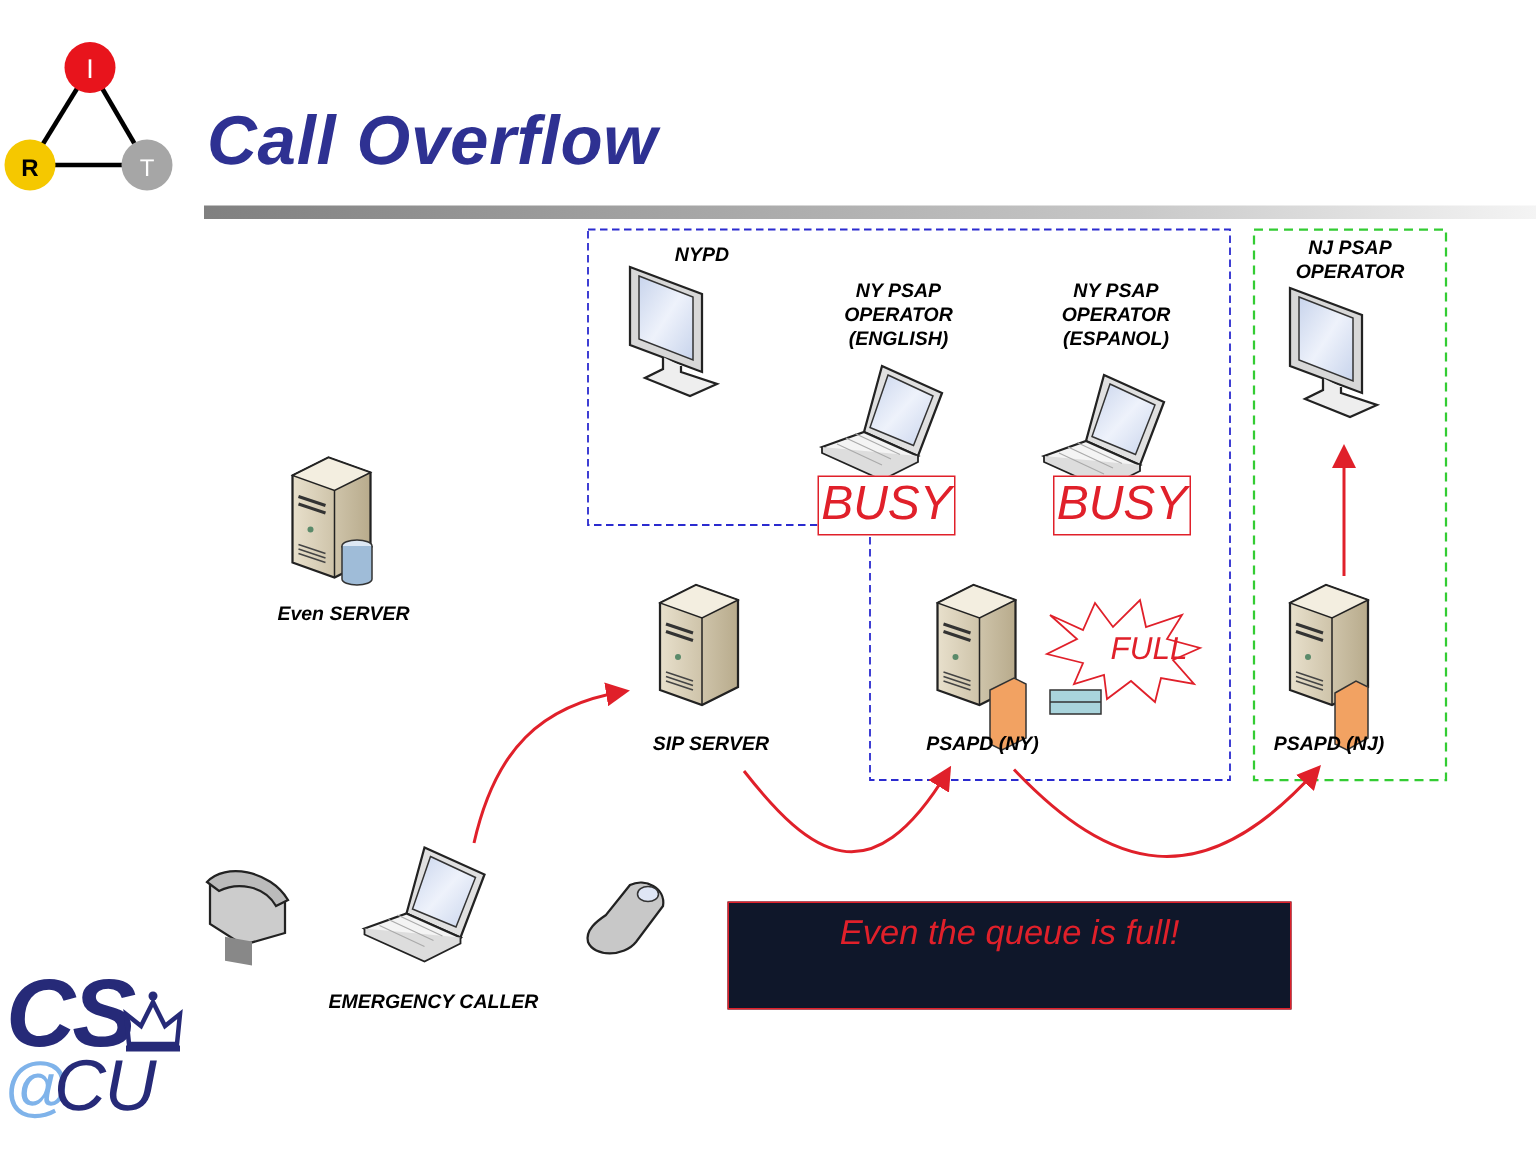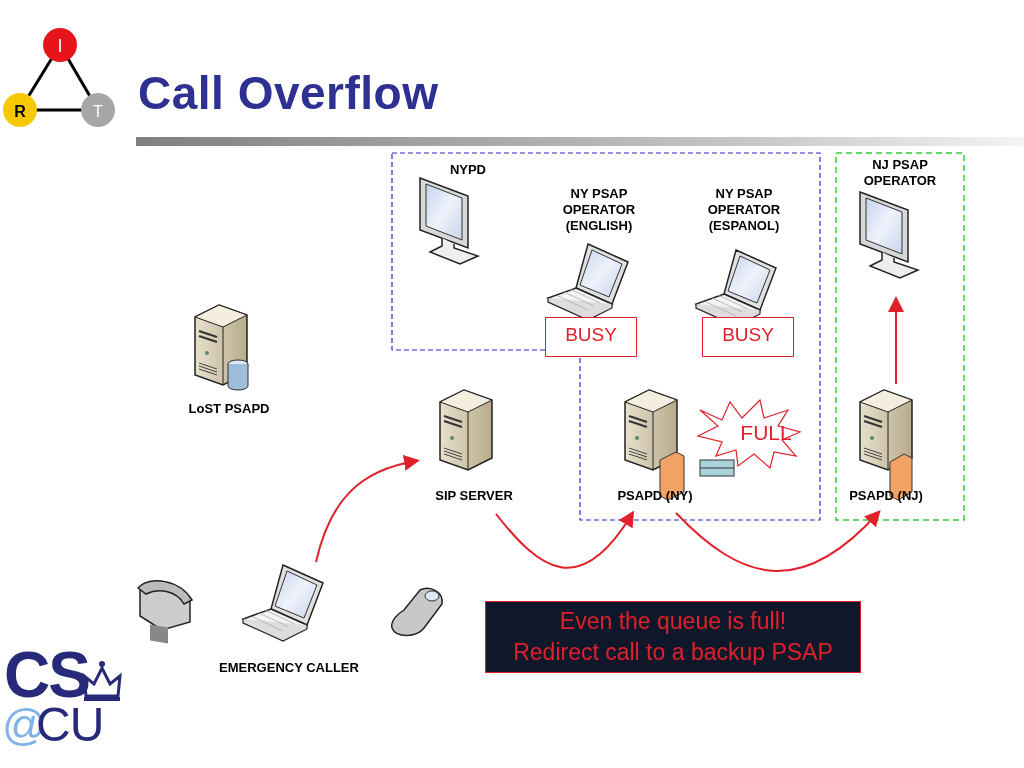--- a/index.html
+++ b/index.html
@@ -1,21 +1,21 @@
 <!DOCTYPE html>
 <html><head>
 <meta charset="utf-8">
 <style>
   html,body{margin:0;padding:0;background:#fff;}
   body{width:1024px;height:768px;position:relative;overflow:hidden;font-family:"Liberation Sans",sans-serif;}
-  .abs{position:absolute;}
+  .abs{position:absolute;font-style:italic;}
   .title{left:138px;top:66px;font-size:46px;font-weight:bold;color:#2e3192;letter-spacing:0.5px;}
   .title-bar{left:136px;top:137px;width:888px;height:9px;background:linear-gradient(to right,#808080,#c8c8c8 70%,#f4f4f4);}
   .label{font-size:13px;font-weight:bold;color:#000;text-align:center;line-height:16px;white-space:pre-line;}
-  .busy{border:1.5px solid #e0202a;background:#fff;color:#e0202a;font-size:19px;text-align:center;line-height:34px;}
+  .busy{border:1.5px solid #e0202a;background:#fff;color:#e0202a;font-size:32px;text-align:center;line-height:34px;}
   .note{left:485px;top:601px;width:376px;height:72px;border:1.5px solid #e0202a;background:#0f172a;color:#e0202a;font-size:23px;text-align:center;line-height:31px;padding-top:4px;box-sizing:border-box;}
   .note div{white-space:nowrap;}
   svg{position:absolute;left:0;top:0;}
   .logo-cs{left:4px;top:650px;font-size:64px;font-weight:bold;color:#262a78;letter-spacing:-2px;line-height:50px;}
   .logo-at{left:2px;top:700px;font-size:44px;line-height:50px;color:#7fb3ea;}
   .logo-cu{left:36px;top:700px;font-size:48px;line-height:50px;color:#262a78;font-weight:normal;letter-spacing:-1px;}
 </style>
 </head>
 <body>
 
@@ -120,33 +120,32 @@
 
 <div class="abs label" style="left:420px;top:162px;width:66px;text-align:right;">NYPD</div>
 <div class="abs label" style="left:550px;top:186px;width:98px;">NY PSAP
 OPERATOR
 (ENGLISH)</div>
 <div class="abs label" style="left:694px;top:186px;width:100px;">NY PSAP
 OPERATOR
 (ESPANOL)</div>
 <div class="abs label" style="left:846px;top:157px;width:108px;">NJ PSAP
 OPERATOR</div>
-<div class="abs label" style="left:166px;top:401px;width:126px;">LoST PSAPD</div>
+<div class="abs label" style="left:166px;top:401px;width:126px;">Even SERVER</div>
 <div class="abs label" style="left:416px;top:488px;width:116px;">SIP SERVER</div>
 <div class="abs label" style="left:600px;top:488px;width:110px;">PSAPD (NY)</div>
 <div class="abs label" style="left:836px;top:488px;width:100px;">PSAPD (NJ)</div>
 <div class="abs label" style="left:200px;top:660px;width:178px;">EMERGENCY CALLER</div>
 
 <div class="abs busy" style="left:545px;top:317px;width:90px;height:38px;">BUSY</div>
 <div class="abs busy" style="left:702px;top:317px;width:90px;height:38px;">BUSY</div>
 <div class="abs" style="left:716px;top:421px;width:66px;text-align:center;font-size:21px;color:#e0202a;margin-left:17px;">FULL</div>
 
 <div class="abs note">
   <div>Even the queue is full!</div>
-  <div>Redirect call to a backup PSAP</div>
 </div>
 
 <div class="abs logo-cs">CS</div>
 <svg width="1024" height="768">
   <path d="M86,696 L84,676 L94,684 L102,668 L110,684 L120,676 L118,696 z" fill="none" stroke="#262a78" stroke-width="3"></path>
   <rect x="84" y="697" width="36" height="4" fill="#262a78"></rect>
   <circle cx="102" cy="664" r="3" fill="#262a78"></circle>
 </svg>
 <div class="abs logo-at">@</div>
 <div class="abs logo-cu">CU</div>

